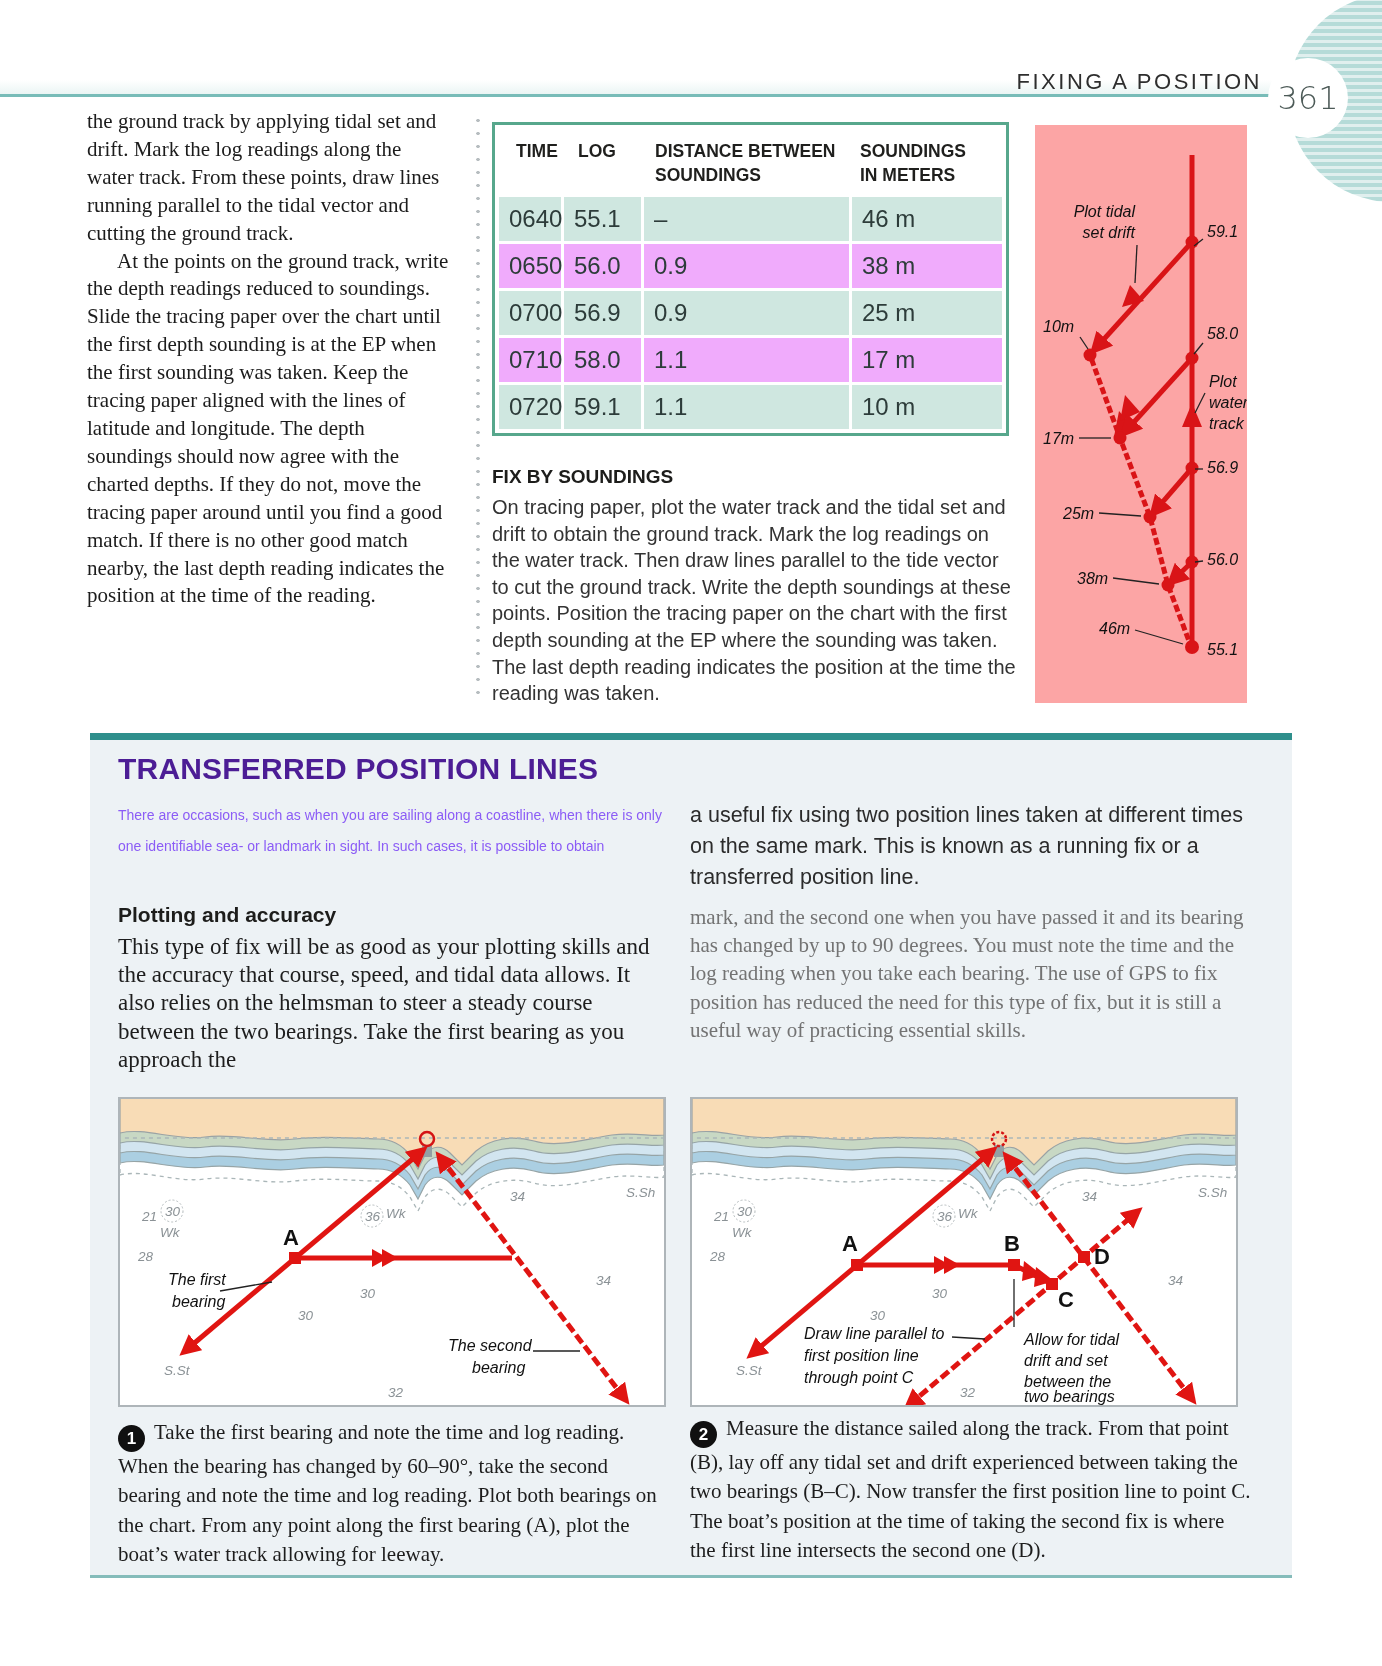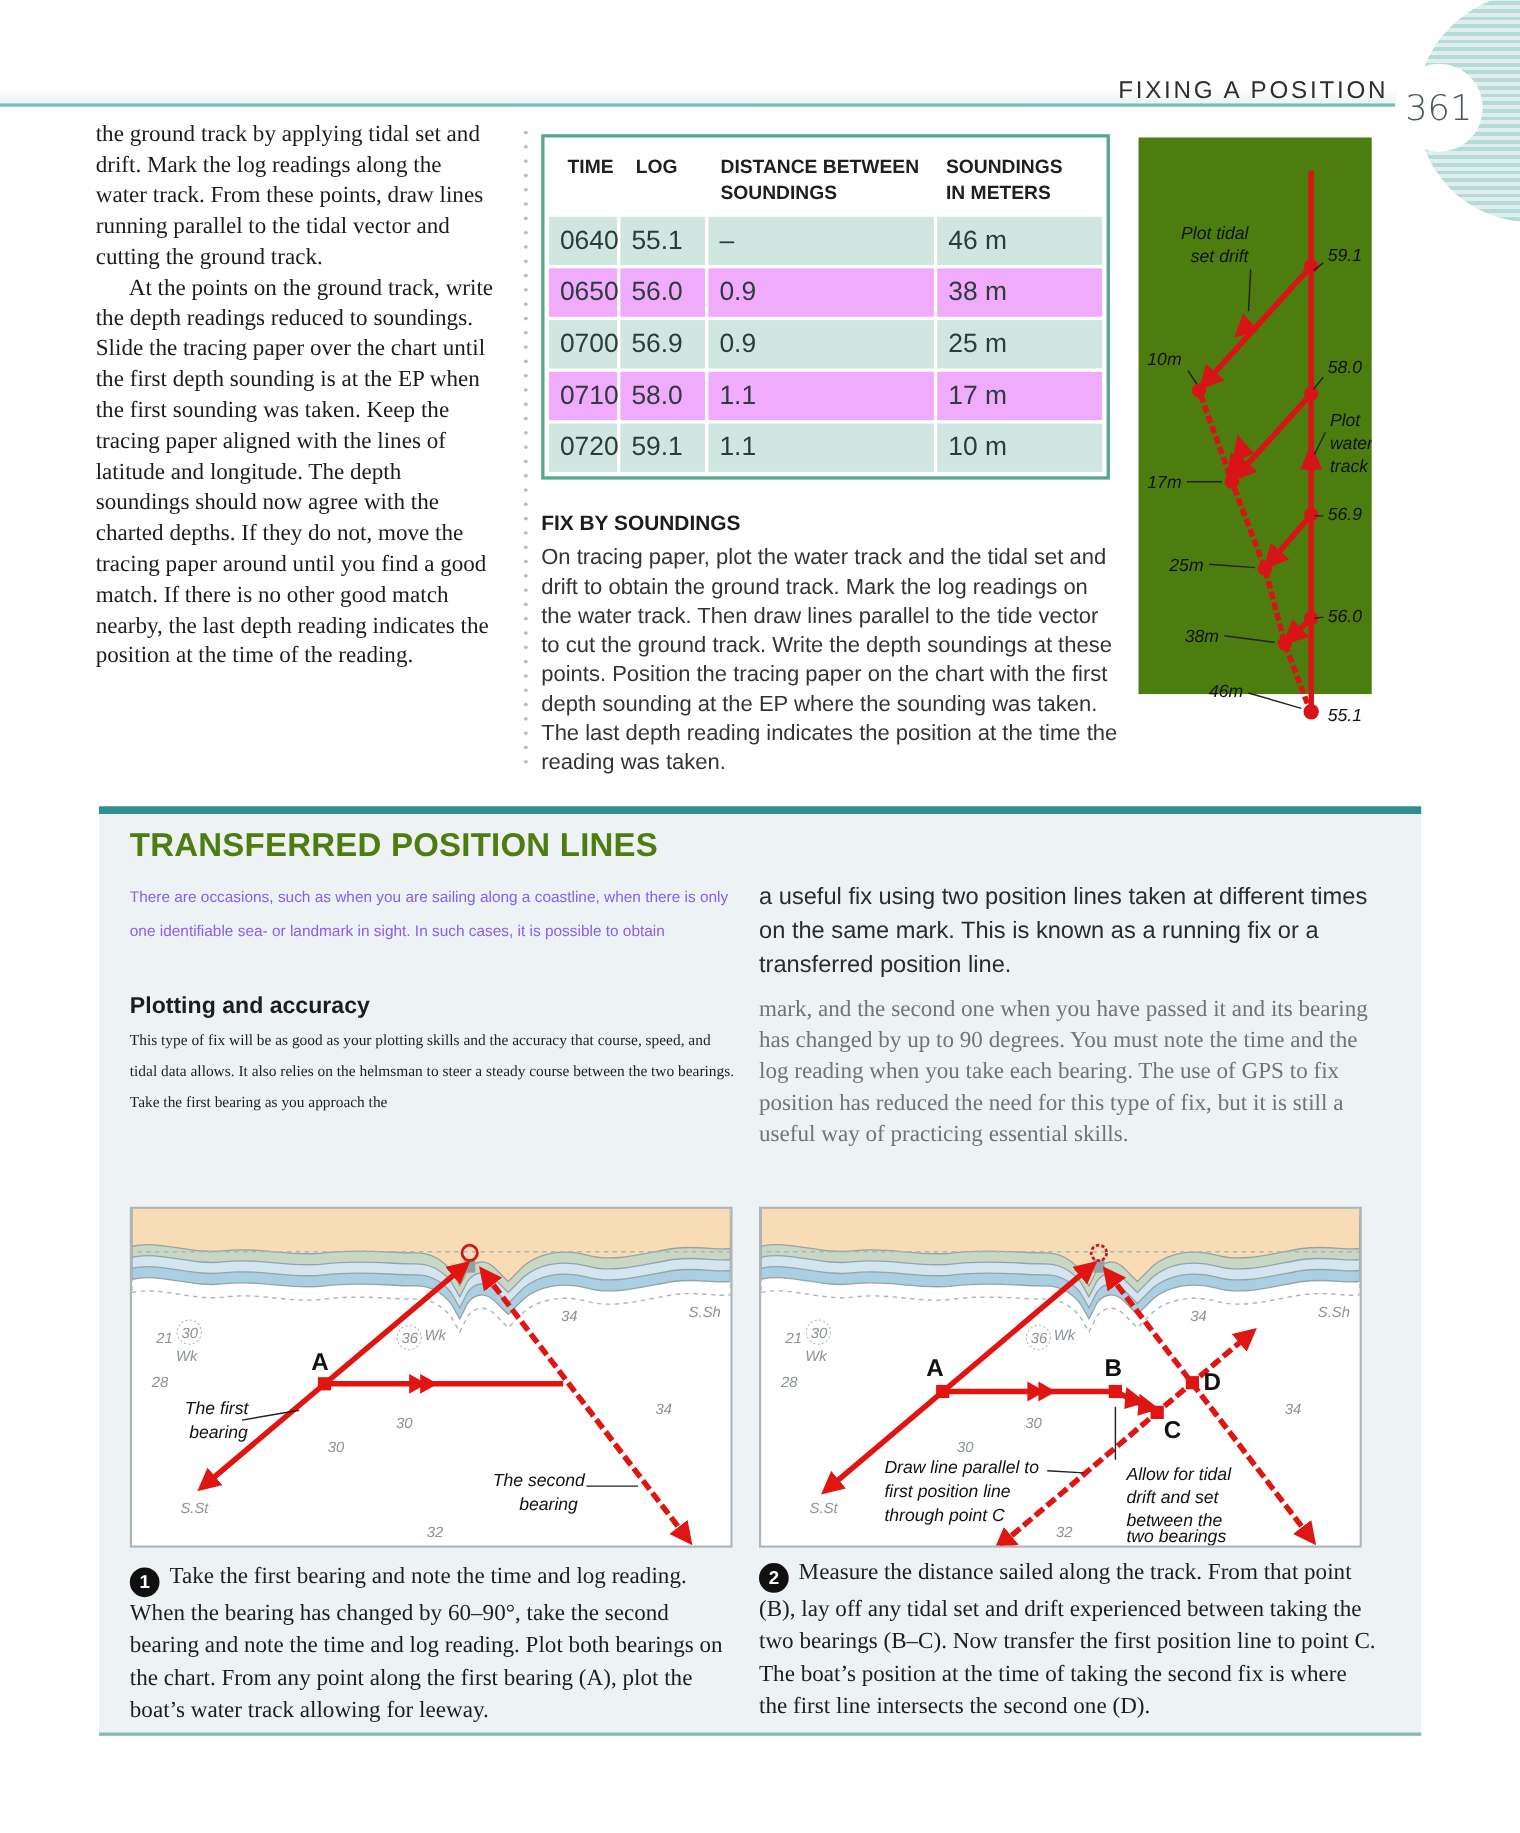--- a/index.html
+++ b/index.html
@@ -36,34 +36,34 @@
   .tbody{display:grid;grid-template-columns:62px 77px 205px 1fr;gap:3px;padding:0 4px 4px 4px;}
   .tc{height:44px;line-height:44px;padding-left:10px;font-size:24px;color:#2d3c3a;}
   .row-odd{background:#cfe7e0;}
   .row-even{background:#f0abfc;}
 
   .fixhead{position:absolute;left:492px;top:466px;width:528px;
            font-family:"Liberation Sans",sans-serif;font-weight:700;font-size:19px;color:#1d1d1b;}
   .fixbody{position:absolute;left:492px;top:494px;width:528px;
            font-family:"Liberation Sans",sans-serif;font-size:20px;line-height:26.6px;color:#333;}
 
-  .sdg-panel{position:absolute;left:1035px;top:125px;width:212px;height:506px;background:#4d7c0f;}
+  .sdg-panel{position:absolute;left:1035px;top:125px;width:212px;height:578px;background:#fca5a5;}
 
   
   .panel{position:absolute;left:90px;top:733px;width:1202px;height:845px;
          background:#edf2f5;border-top:7px solid #2f8f8c;border-bottom:3px solid #85bcba;box-sizing:border-box;}
   .panel-title{position:absolute;left:118px;top:752px;font-family:"Liberation Sans",sans-serif;
-               font-weight:700;font-size:30px;color:#4d7c0f;letter-spacing:0.2px;}
+               font-weight:700;font-size:30px;color:#4c1d95;letter-spacing:0.2px;}
   .intro-left{position:absolute;left:118px;top:800px;width:552px;
               font-family:"Liberation Sans",sans-serif;font-size:14px;line-height:31px;color:#8b5cf6;}
   .intro-right{position:absolute;left:690px;top:800px;width:560px;
               font-family:"Liberation Sans",sans-serif;font-size:21.5px;line-height:31px;color:#2b2b2b;}
   .subhead{position:absolute;left:118px;top:903px;font-family:"Liberation Sans",sans-serif;
            font-weight:700;font-size:21px;color:#1d1d1b;}
-  .body-left{position:absolute;left:118px;top:933px;width:552px;font-size:14px;line-height:28.2px;color:#1d1d1d;}
+  .body-left{position:absolute;left:118px;top:933px;width:552px;font-size:23px;line-height:28.2px;color:#1d1d1d;}
   .body-right{position:absolute;left:690px;top:903px;width:562px;font-size:21px;line-height:28.2px;color:#737373;}
 
   .chartbox{position:absolute;width:544px;height:306px;border:2px solid #aeb5b9;background:#fff;}
   #chart1{left:118px;top:1097px;}
   #chart2{left:690px;top:1097px;}
 
   .step{position:absolute;font-size:21px;line-height:29.3px;color:#1d1d1d;}
   #step1{left:118px;top:1418px;width:552px;}
   #step2{left:690px;top:1414px;width:562px;}
   .stepnum{display:inline-flex;width:27px;height:27px;border-radius:50%;background:#101010;color:#fff;

